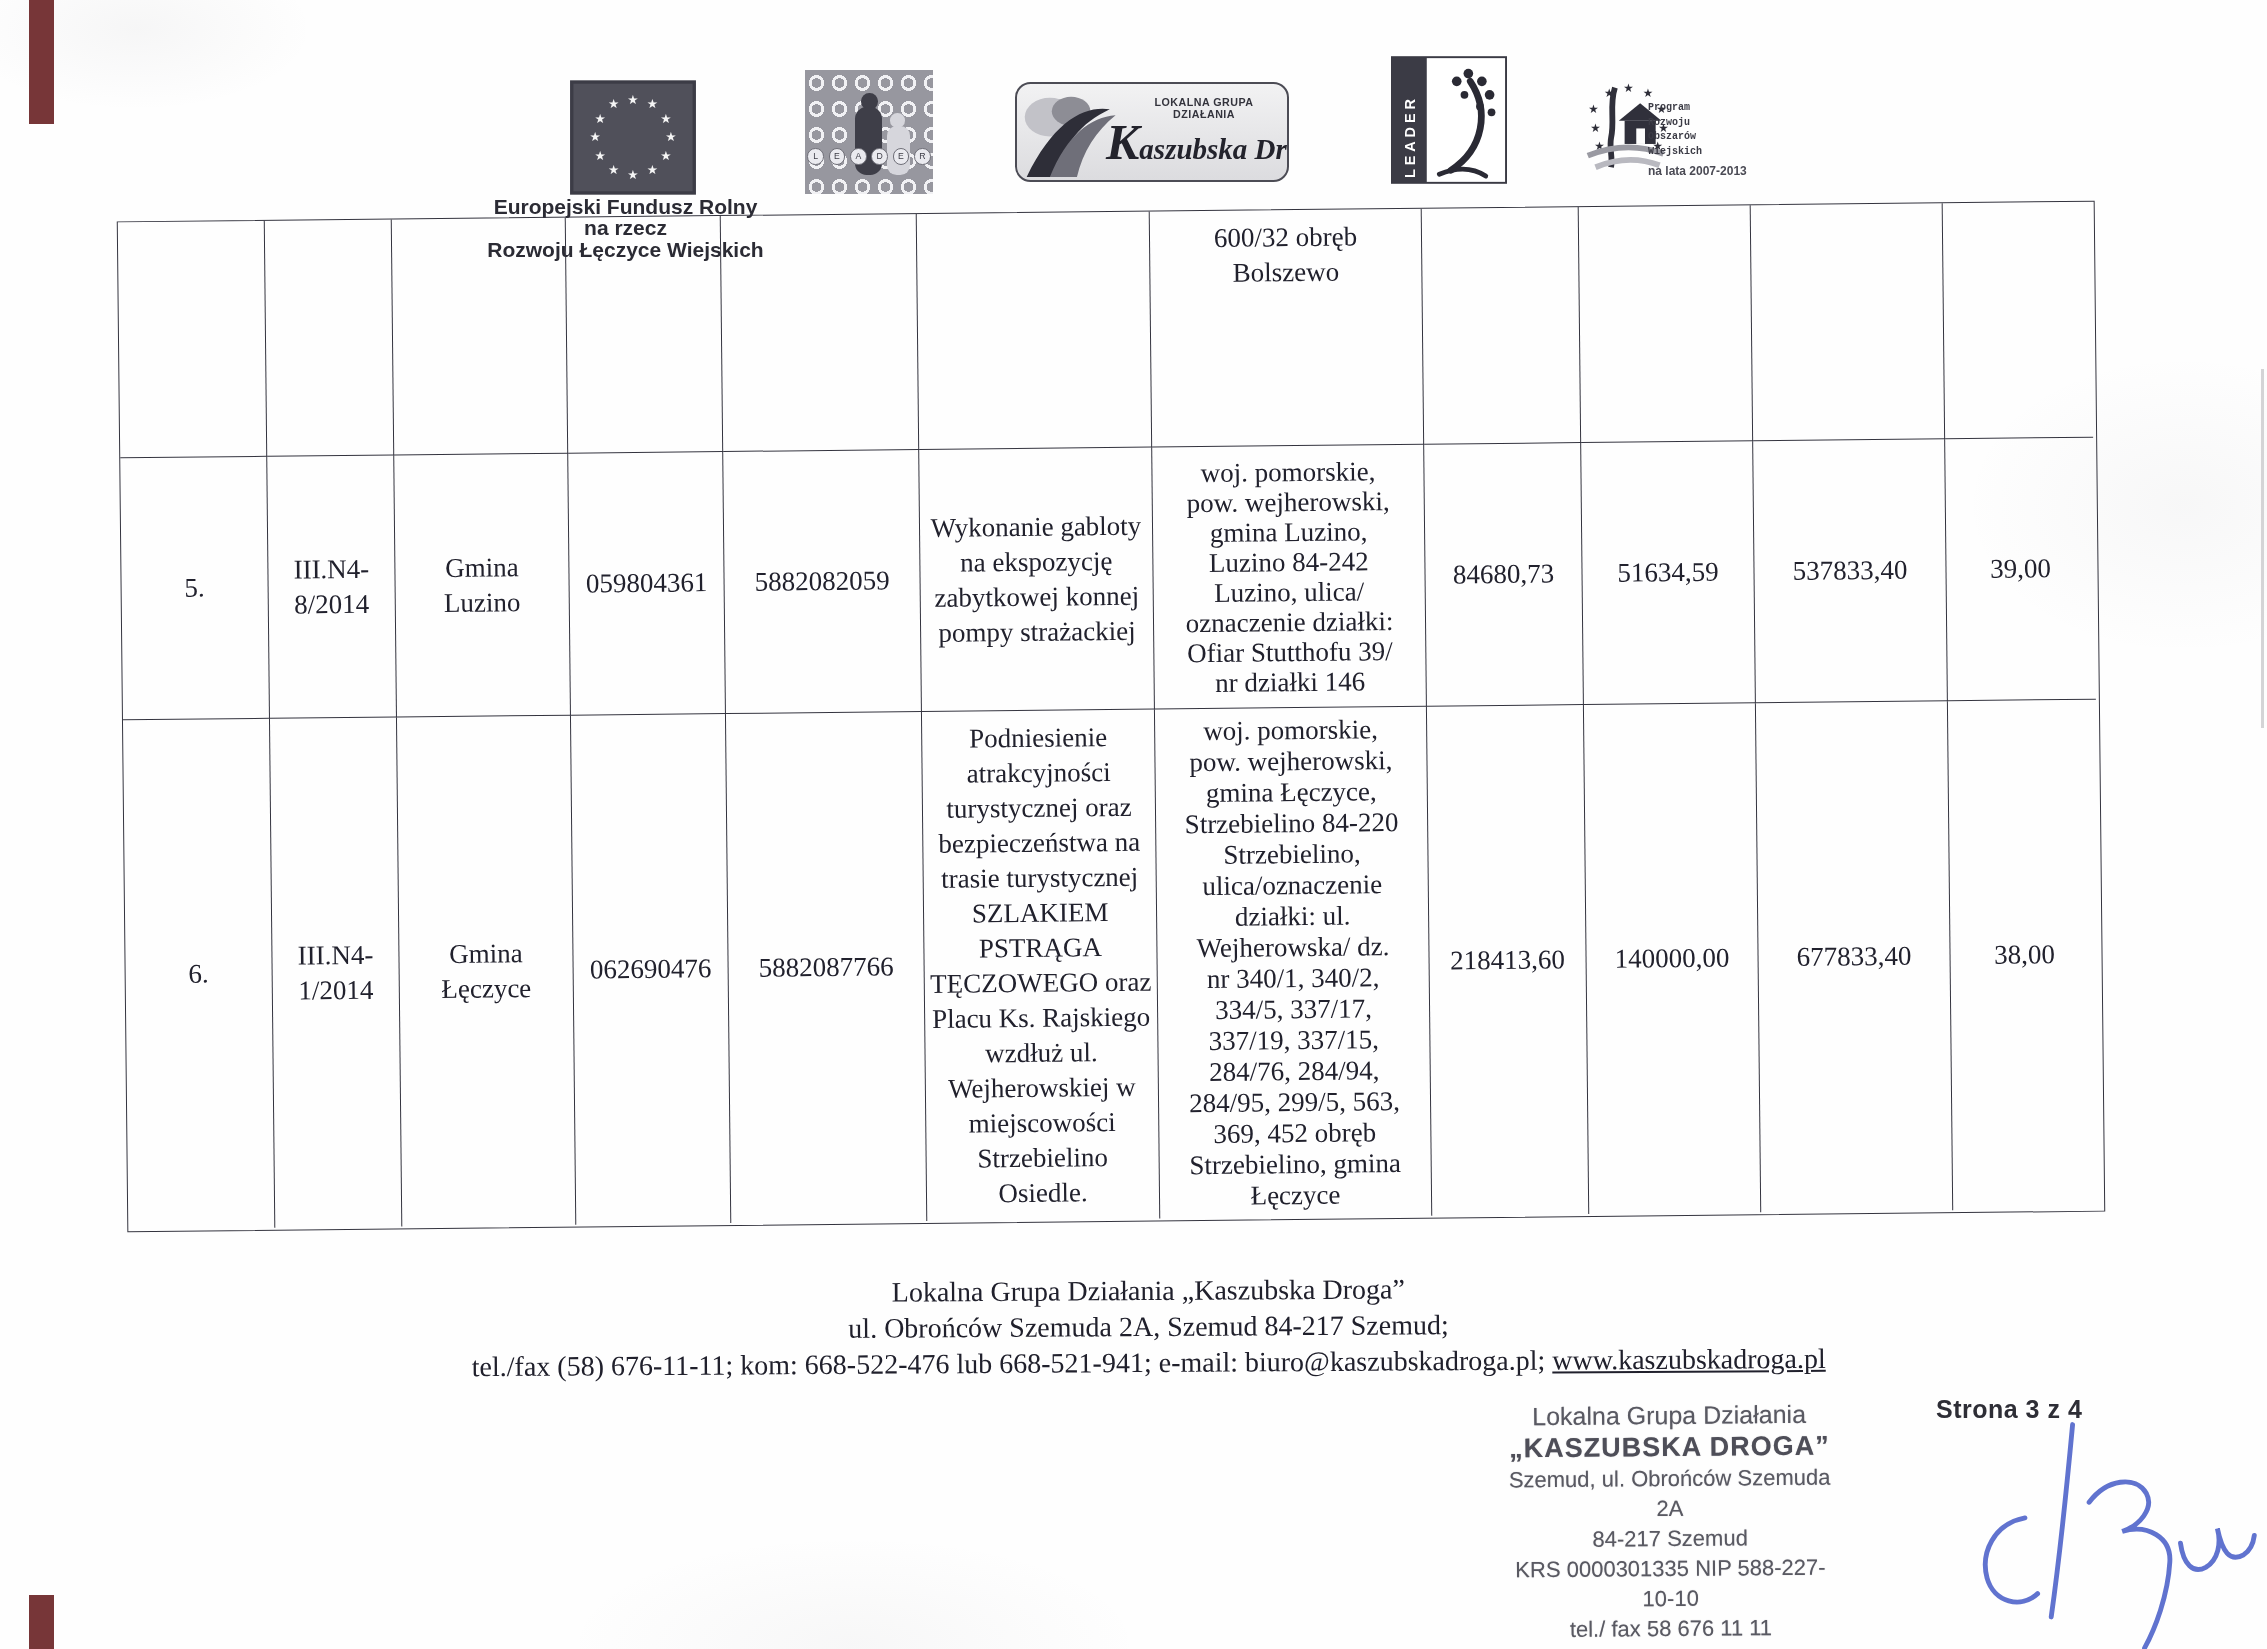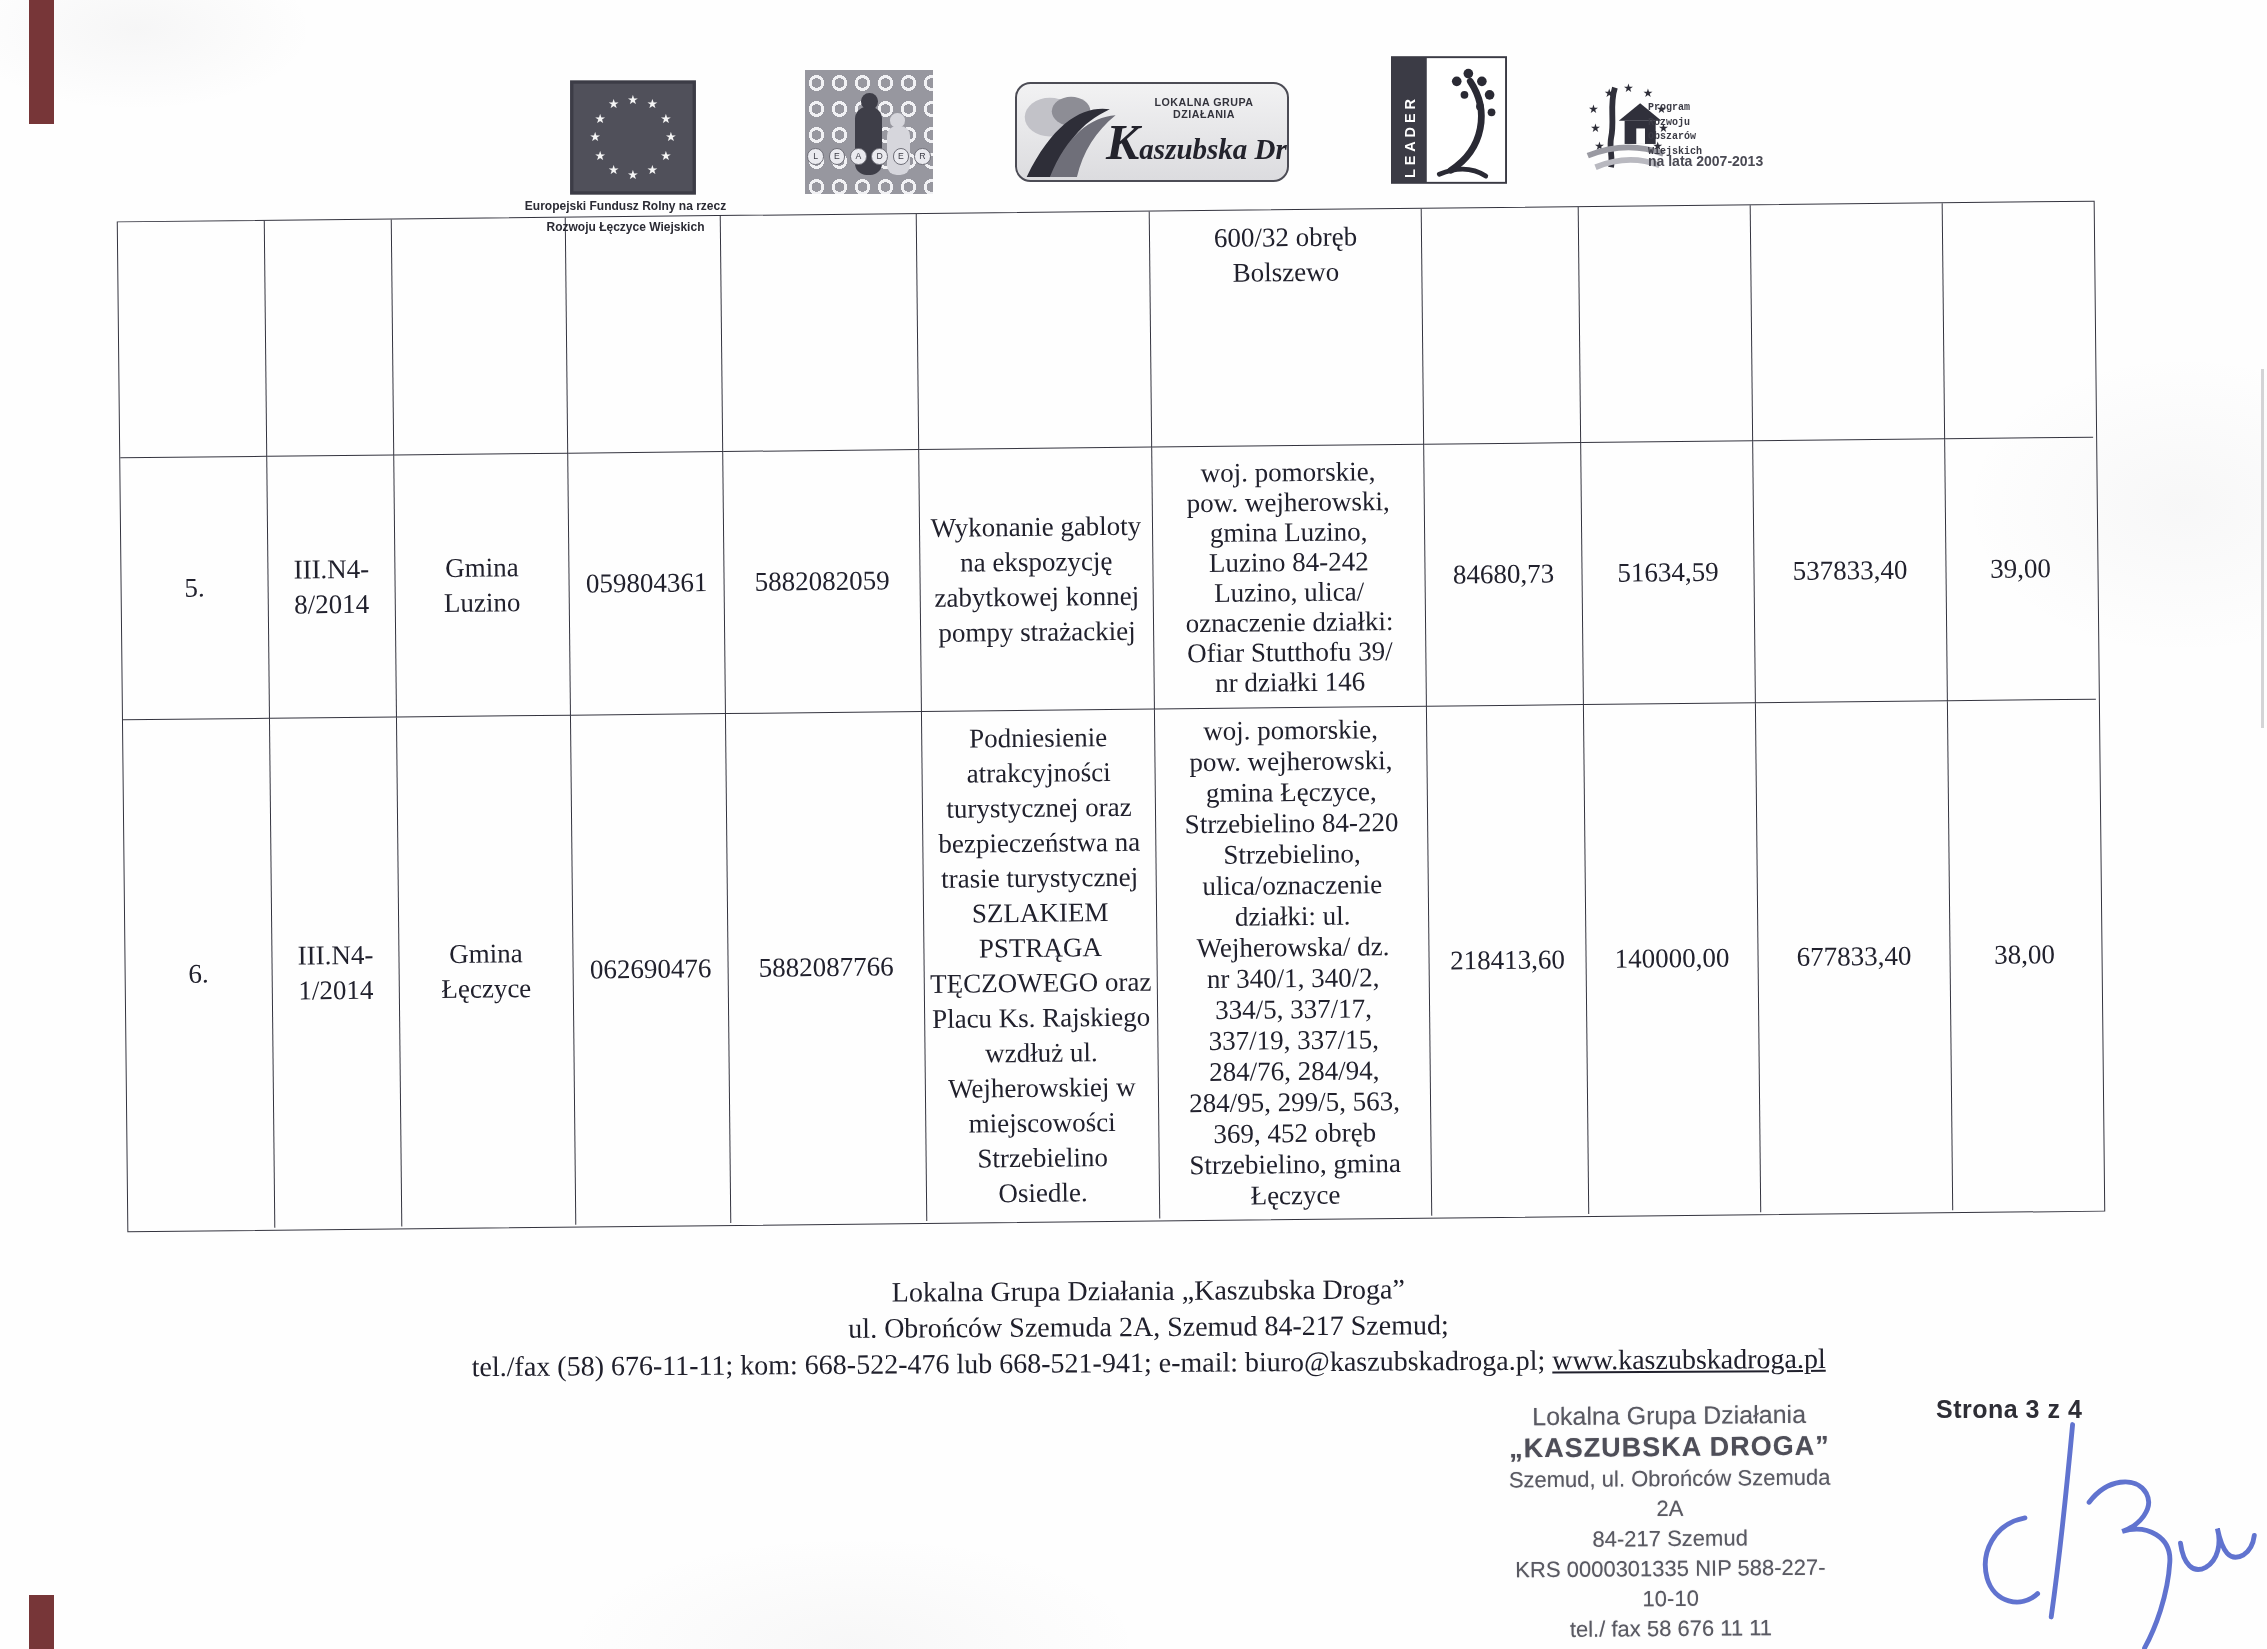--- a/index.html
+++ b/index.html
@@ -11,21 +11,21 @@
       radial-gradient(311px 213px at 2183px 505px, rgba(120,120,126,.05), transparent 70%),
       radial-gradient(408px 155px at 854px 1645px, rgba(120,120,126,.05), transparent 70%);
   }
   .artifact { position:absolute; background:#6b2527; opacity:.92; }
   .artifact.top { left:29px; top:0; width:25px; height:124px; }
   .artifact.bottom { left:29px; top:1595px; width:25px; height:54px; }
 
   
   .eu-flag { position:absolute; left:570px; top:80px; width:126px; height:115px; }
   .eu-caption { position:absolute; left:485px; top:196px; width:281px; text-align:center;
-    font-family:"Liberation Sans","DejaVu Sans",sans-serif; font-weight:bold; font-size:12px;
+    font-family:"Liberation Sans","DejaVu Sans",sans-serif; font-weight:bold; font-size:21px;
     line-height:21.3px; color:#2b2b34; }
   .leader-mosaic { position:absolute; left:805px; top:70px; width:128px; height:124px;
     background-color:#97979f;
     background-image: radial-gradient(circle, transparent 0 4.9px, #f1f1f4 4.9px 7.8px, transparent 7.8px);
     background-size:23px 26px; overflow:hidden; }
   .lm-fig-dark { position:absolute; left:50px; top:37px; width:27px; height:68px; border-radius:11.6px; background:#3e3e48; }
   .lm-head-dark { position:absolute; left:56px; top:23px; width:16.5px; height:16.5px; border-radius:50%; background:#3e3e48; }
   .lm-fig-light { position:absolute; left:82px; top:56px; width:23px; height:49px; border-radius:9.7px; background:#d6d6dc; }
   .lm-head-light { position:absolute; left:85px; top:43px; width:14.6px; height:14.6px; border-radius:50%; background:#d6d6dc; }
   .lm-letters { position:absolute; left:0; top:78px; width:128px; display:flex; justify-content:space-around; }
@@ -37,22 +37,22 @@
   .kd-tagline { position:absolute; left:107px; top:11.6px; width:160px; text-align:center;
     font-family:"Liberation Sans","DejaVu Sans",sans-serif; font-size:10.7px; font-weight:bold;
     letter-spacing:0.5px; color:#33333c; }
   .kd-name { position:absolute; left:89px; top:29px; font-style:italic; font-weight:bold;
     font-size:29px; color:#23232c; white-space:nowrap; }
   .kd-name .kd-k { font-size:50px; }
   .lf-logo { position:absolute; left:1391px; top:56px; width:116px; height:128px; }
   .prow-logo { position:absolute; left:1572px; top:78px; width:113px; height:97px; }
   .prow-text { position:absolute; left:1648px; top:101px; font-family:Liberation Mono, monospace;
     font-size:10px; line-height:14.6px; color:#3b3b45; font-weight:bold; }
-  .prow-years { position:absolute; left:1648px; top:153px; font-family:"Liberation Sans","DejaVu Sans",sans-serif;
-    font-size:14px; color:#4a4a54; font-weight:bold; }
+  .prow-years { position:absolute; left:1648px; top:164px; font-family:"Liberation Sans","DejaVu Sans",sans-serif;
+    font-size:12px; color:#4a4a54; font-weight:bold; }
 
   
   .tbl { position:absolute; left:122px; top:211px; width:1978px; height:1011px;
     border:1.9px solid #34343f; transform:rotate(-0.6deg); transform-origin:center;
     display:grid;
     grid-template-columns:147px 127px 174px 155px 196px 233px 272px 157px 172px 192px 148px;
     grid-template-rows:236px 262px 509px; }
   .c { border-right:1.9px solid #34343f; border-bottom:1.9px solid #34343f;
     display:flex; align-items:center; justify-content:center; text-align:center;
     font-size:27px; line-height:35px; color:#21212d; white-space:pre-line;

